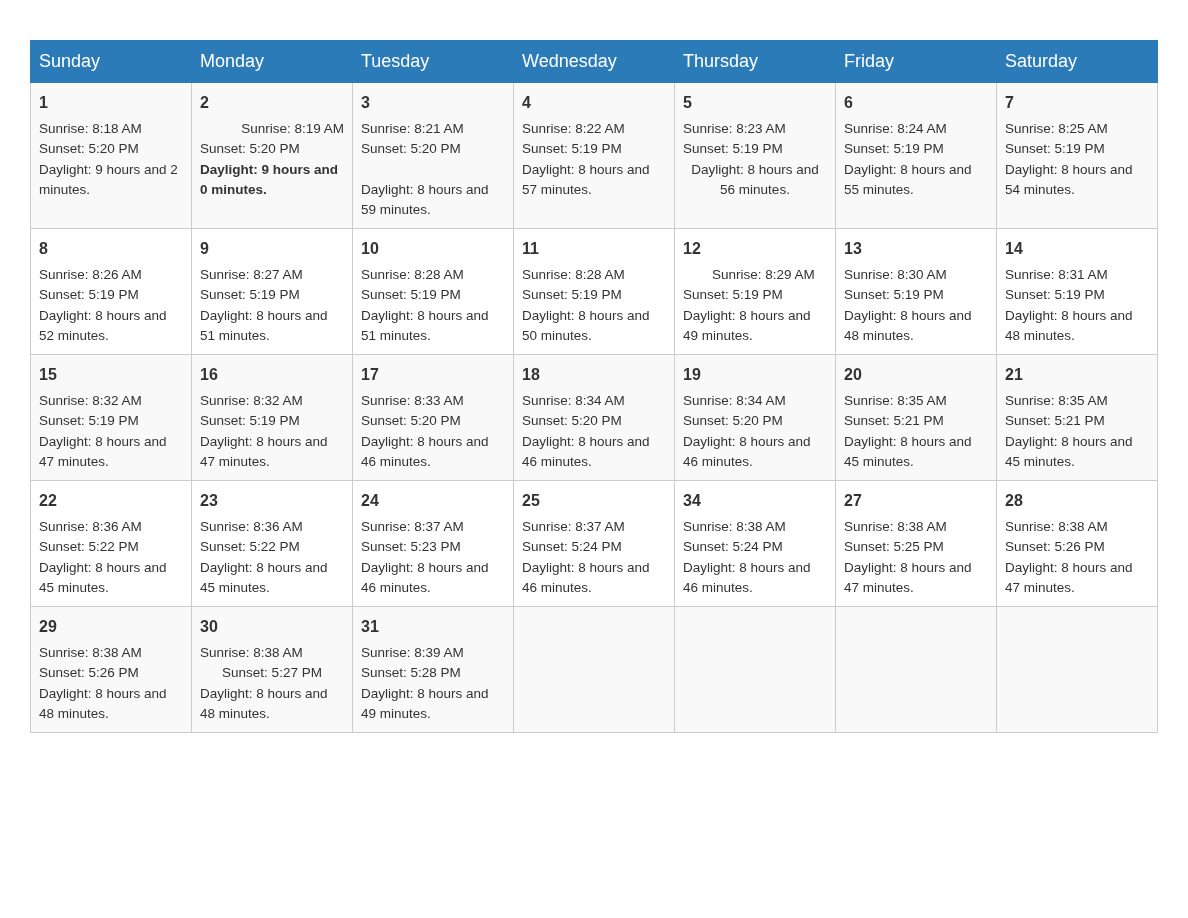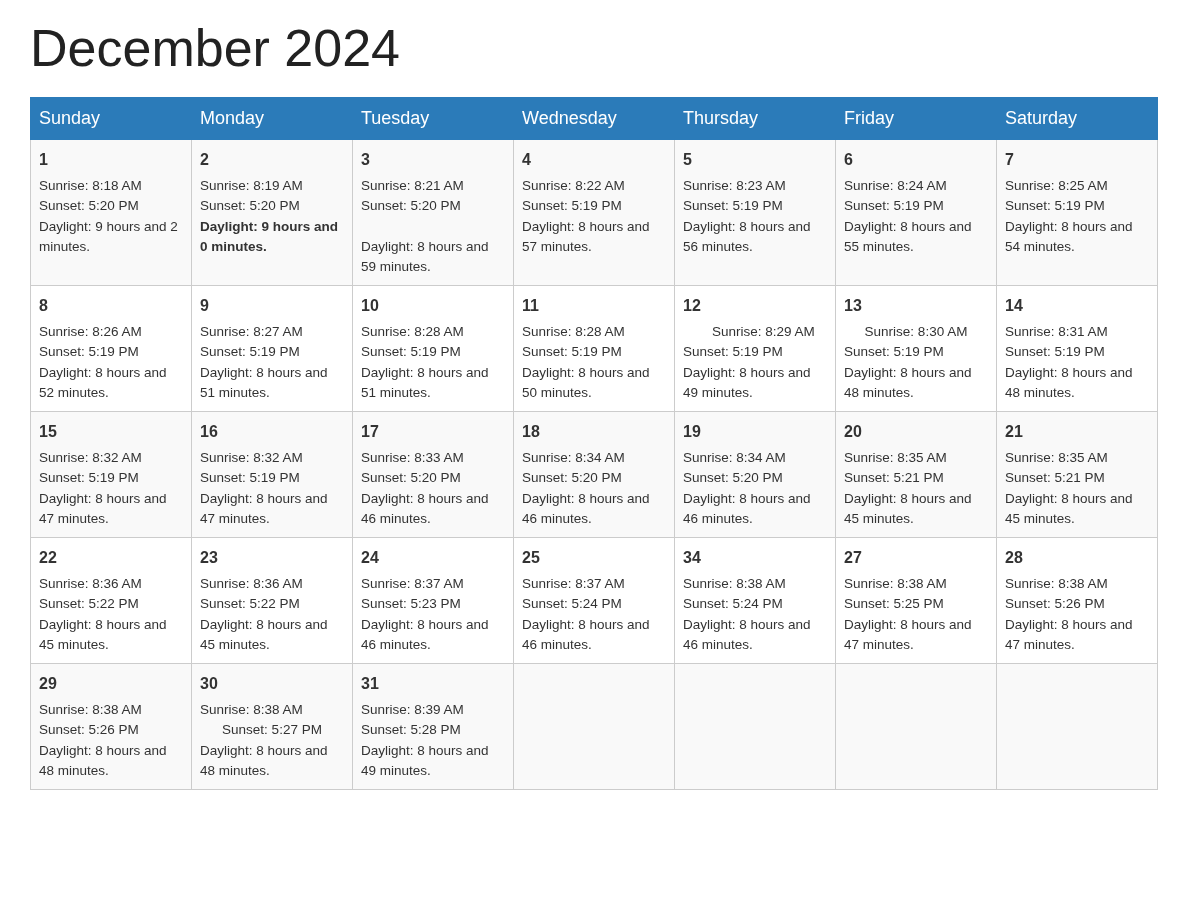--- a/index.html
+++ b/index.html
@@ -92,21 +92,20 @@
     }
     .triangle-icon svg {
       display: block;
     }
   </style>
 </head>
 <body>
 
 <div class="header">
   <div class="title-area">
-    <div class="month-title">December 2024</div>
   </div>
 </div>
 
 <table>
   <thead>
     <tr>
       <th>Sunday</th>
       <th>Monday</th>
       <th>Tuesday</th>
       <th>Wednesday</th>
@@ -118,41 +117,41 @@
   <tbody id="calendar-body">
   <tr>
         <td>
           <span class="day-num">1</span>
           <span style="display: block;">Sunrise: 8:18 AM</span>
           <span style="display: block;">Sunset: 5:20 PM</span>
           <span style="display: block;">Daylight: 9 hours and 2 minutes.</span>
         </td>
         <td>
           <span class="day-num">2</span>
-          <span style="display: block;">Sunrise: 8:19 AM</span>
+          <span style="display: block; text-align: right;">Sunrise: 8:19 AM</span>
           <span style="display: block;">Sunset: 5:20 PM</span>
           <span style="display: block; font-weight: bold;">Daylight: 9 hours and 0 minutes.</span>
         </td>
         <td>
           <span class="day-num">3</span>
           <span style="display: block;">Sunrise: 8:21 AM</span>
           <span style="display: block;">Sunset: 5:20 PM</span>
           <span style="display: block; margin-top: 20px;">Daylight: 8 hours and 59 minutes.</span>
         </td>
         <td>
           <span class="day-num">4</span>
           <span style="display: block;">Sunrise: 8:22 AM</span>
           <span style="display: block;">Sunset: 5:19 PM</span>
           <span style="display: block;">Daylight: 8 hours and 57 minutes.</span>
         </td>
         <td>
           <span class="day-num">5</span>
           <span style="display: block;">Sunrise: 8:23 AM</span>
           <span style="display: block;">Sunset: 5:19 PM</span>
-          <span style="display: block;">Daylight: 8 hours and 56 minutes.</span>
+          <span style="display: block; text-align: center;">Daylight: 8 hours and 56 minutes.</span>
         </td>
         <td>
           <span class="day-num">6</span>
           <span style="display: block;">Sunrise: 8:24 AM</span>
           <span style="display: block;">Sunset: 5:19 PM</span>
           <span style="display: block;">Daylight: 8 hours and 55 minutes.</span>
         </td>
         <td>
           <span class="day-num">7</span>
           <span style="display: block;">Sunrise: 8:25 AM</span>
@@ -186,21 +185,21 @@
           <span style="display: block;">Daylight: 8 hours and 50 minutes.</span>
         </td>
         <td>
           <span class="day-num">12</span>
           <span style="display: block; margin-left: 29px;">Sunrise: 8:29 AM</span>
           <span style="display: block;">Sunset: 5:19 PM</span>
           <span style="display: block;">Daylight: 8 hours and 49 minutes.</span>
         </td>
         <td>
           <span class="day-num">13</span>
-          <span style="display: block; text-align: center;">Sunrise: 8:30 AM</span>
+          <span style="display: block;">Sunrise: 8:30 AM</span>
           <span style="display: block;">Sunset: 5:19 PM</span>
           <span style="display: block;">Daylight: 8 hours and 48 minutes.</span>
         </td>
         <td>
           <span class="day-num">14</span>
           <span style="display: block;">Sunrise: 8:31 AM</span>
           <span style="display: block;">Sunset: 5:19 PM</span>
           <span style="display: block;">Daylight: 8 hours and 48 minutes.</span>
         </td>
       </tr>

